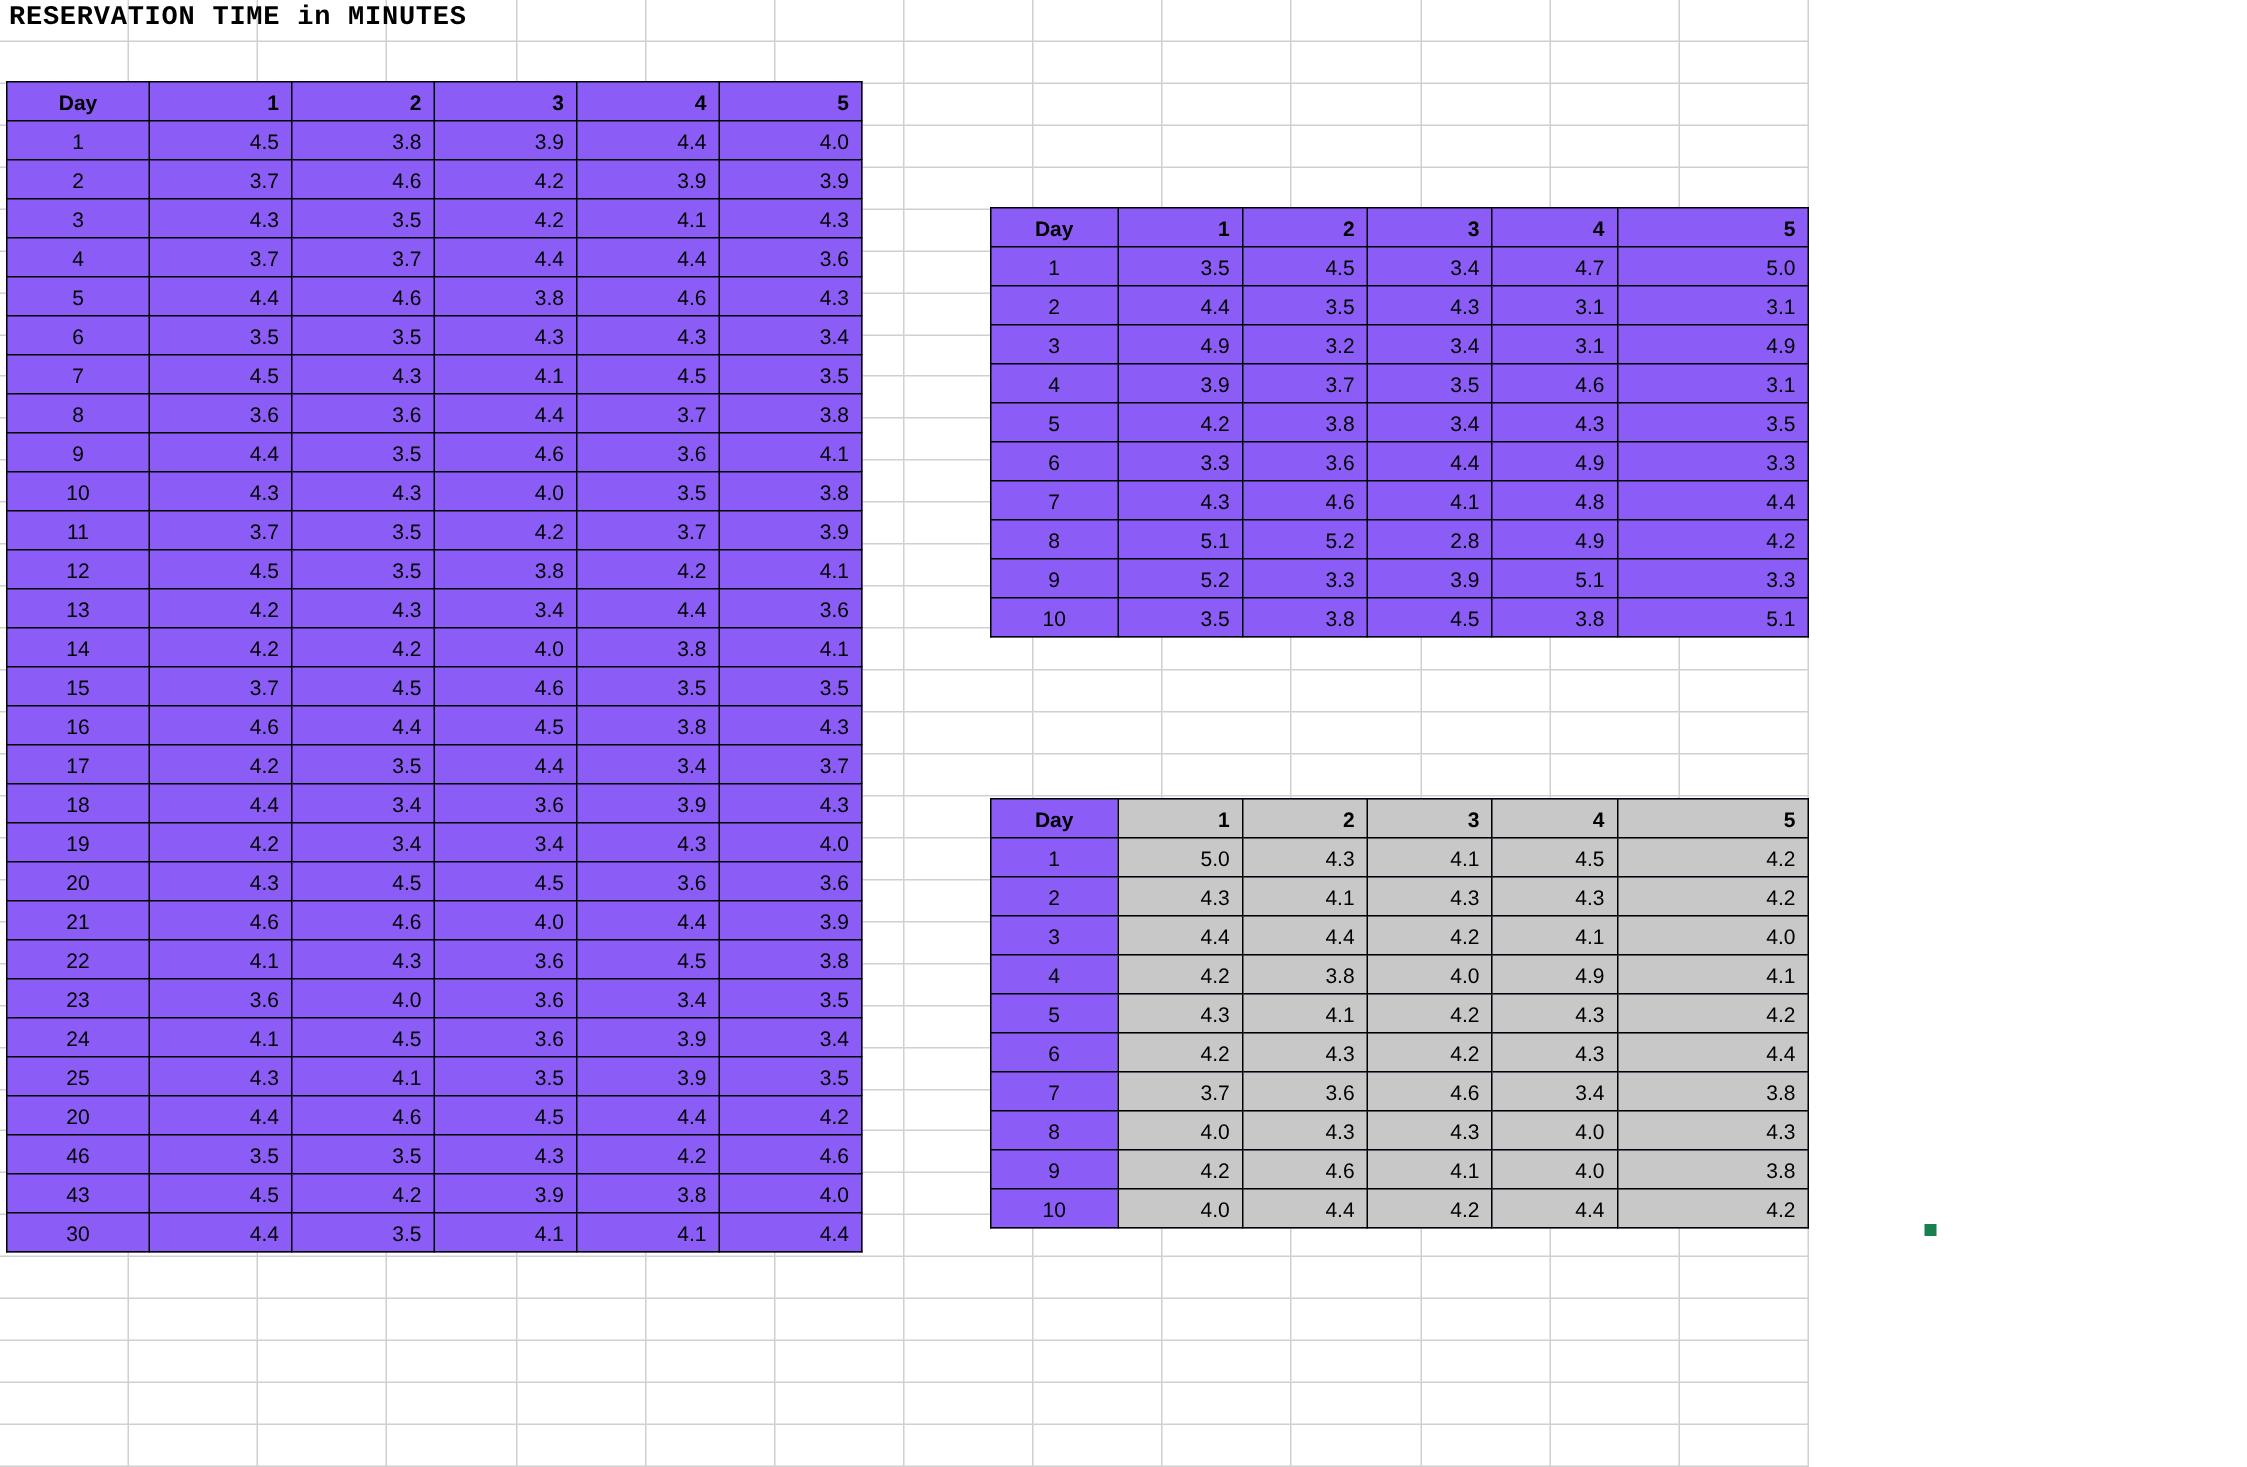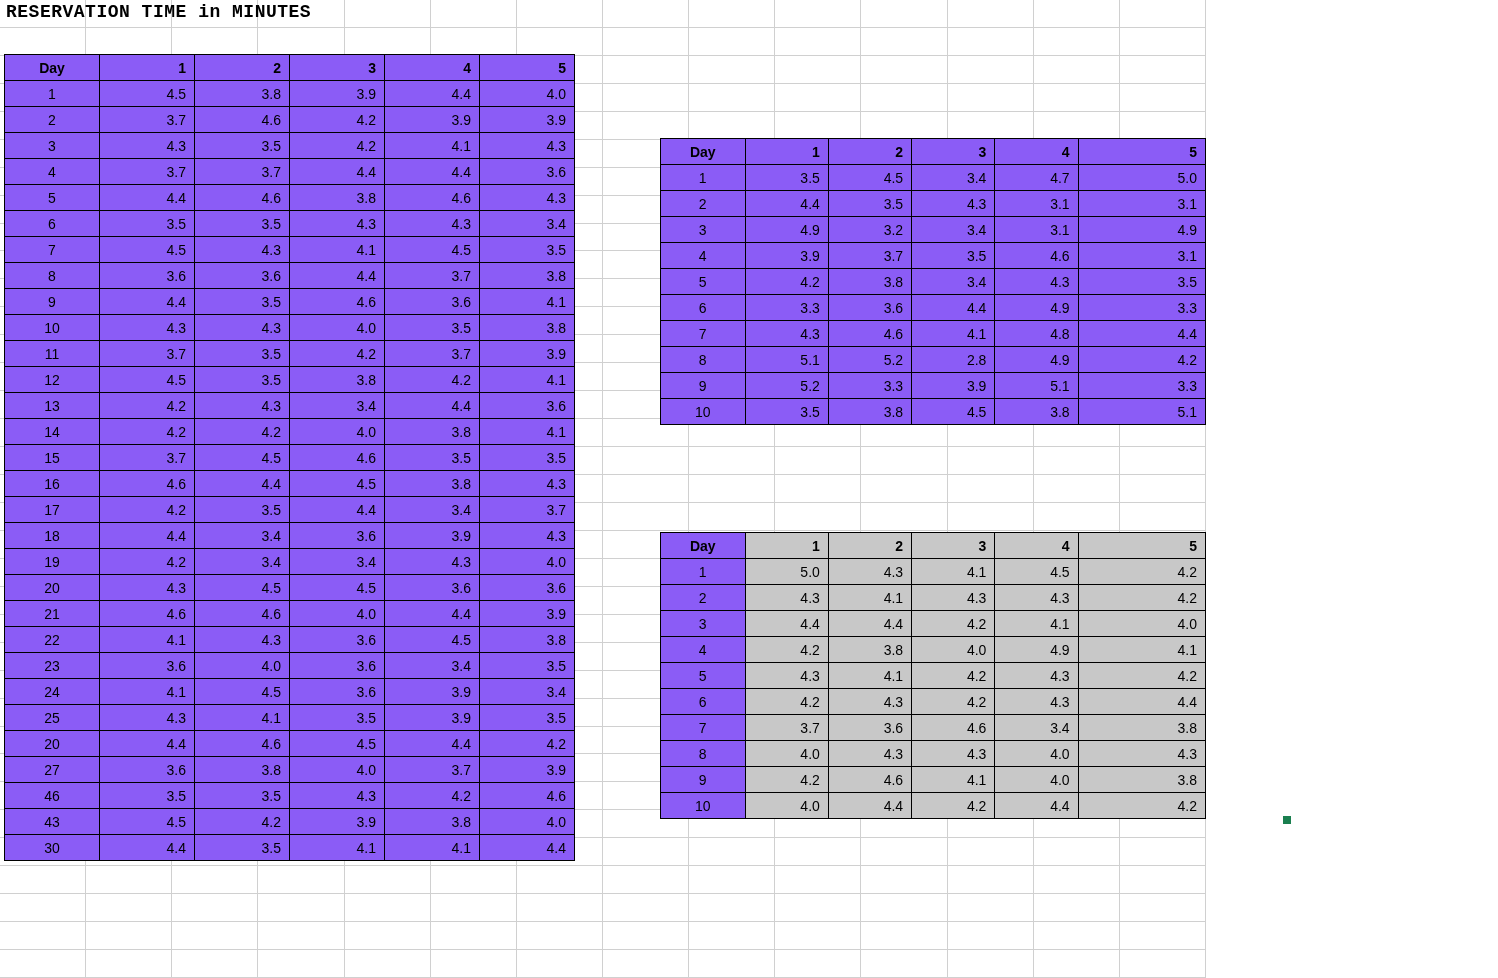--- a/index.html
+++ b/index.html
@@ -791,28 +791,20 @@
         </tr>
         <tr>
           <td class="dayCol center">20</td>
           <td>4.4</td>
           <td>4.6</td>
           <td>4.5</td>
           <td>4.4</td>
           <td>4.2</td>
         </tr>
         <tr>
-          <td class="dayCol center">27</td>
-          <td>3.6</td>
-          <td>3.8</td>
-          <td>4.0</td>
-          <td>3.7</td>
-          <td>3.9</td>
-        </tr>
-        <tr>
           <td class="dayCol center">46</td>
           <td>3.5</td>
           <td>3.5</td>
           <td>4.3</td>
           <td>4.2</td>
           <td>4.6</td>
         </tr>
         <tr>
           <td class="dayCol center">43</td>
           <td>4.5</td>

